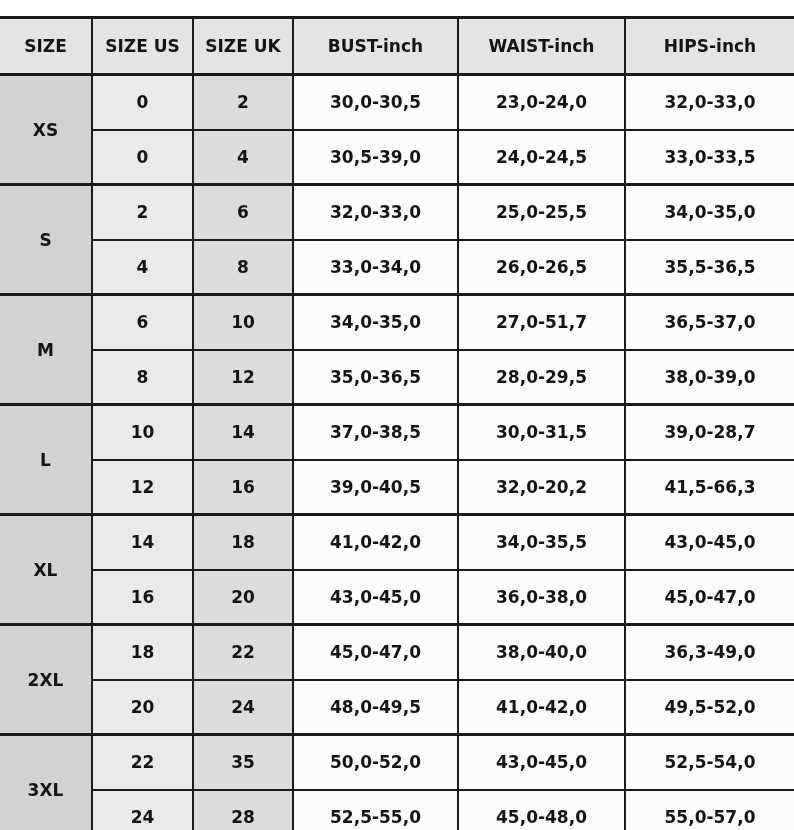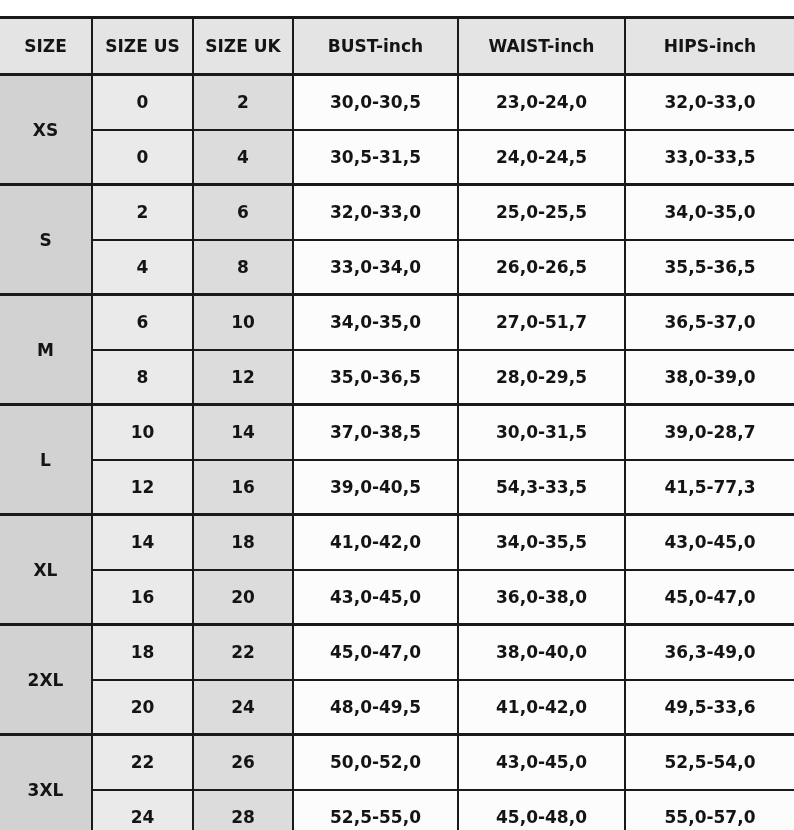--- a/index.html
+++ b/index.html
@@ -66,21 +66,21 @@
       <td class="c-size" rowspan="2">XS</td>
       <td class="c-us">0</td>
       <td class="c-uk">2</td>
       <td class="c-meas">30,0-30,5</td>
       <td class="c-meas">23,0-24,0</td>
       <td class="c-meas c-hips">32,0-33,0</td>
     </tr>
     <tr>
       <td class="c-us">0</td>
       <td class="c-uk">4</td>
-      <td class="c-meas">30,5-31,5</td>
+      <td class="c-meas">30,5-39,0</td>
       <td class="c-meas">24,0-24,5</td>
       <td class="c-meas c-hips">33,0-33,5</td>
     </tr>
 
     <tr class="group-start">
       <td class="c-size" rowspan="2">S</td>
       <td class="c-us">2</td>
       <td class="c-uk">6</td>
       <td class="c-meas">32,0-33,0</td>
       <td class="c-meas">25,0-25,5</td>
@@ -115,22 +115,22 @@
       <td class="c-us">10</td>
       <td class="c-uk">14</td>
       <td class="c-meas">37,0-38,5</td>
       <td class="c-meas">30,0-31,5</td>
       <td class="c-meas c-hips">39,0-28,7</td>
     </tr>
     <tr>
       <td class="c-us">12</td>
       <td class="c-uk">16</td>
       <td class="c-meas">39,0-40,5</td>
-      <td class="c-meas">54,3-33,5</td>
-      <td class="c-meas c-hips">41,5-77,3</td>
+      <td class="c-meas">32,0-20,2</td>
+      <td class="c-meas c-hips">41,5-66,3</td>
     </tr>
 
     <tr class="group-start">
       <td class="c-size" rowspan="2">XL</td>
       <td class="c-us">14</td>
       <td class="c-uk">18</td>
       <td class="c-meas">41,0-42,0</td>
       <td class="c-meas">34,0-35,5</td>
       <td class="c-meas c-hips">43,0-45,0</td>
     </tr>
@@ -148,27 +148,27 @@
       <td class="c-uk">22</td>
       <td class="c-meas">45,0-47,0</td>
       <td class="c-meas">38,0-40,0</td>
       <td class="c-meas c-hips">36,3-49,0</td>
     </tr>
     <tr>
       <td class="c-us">20</td>
       <td class="c-uk">24</td>
       <td class="c-meas">48,0-49,5</td>
       <td class="c-meas">41,0-42,0</td>
-      <td class="c-meas c-hips">49,5-33,6</td>
+      <td class="c-meas c-hips">49,5-52,0</td>
     </tr>
 
     <tr class="group-start">
       <td class="c-size" rowspan="2">3XL</td>
       <td class="c-us">22</td>
-      <td class="c-uk">26</td>
+      <td class="c-uk">35</td>
       <td class="c-meas">50,0-52,0</td>
       <td class="c-meas">43,0-45,0</td>
       <td class="c-meas c-hips">52,5-54,0</td>
     </tr>
     <tr>
       <td class="c-us">24</td>
       <td class="c-uk">28</td>
       <td class="c-meas">52,5-55,0</td>
       <td class="c-meas">45,0-48,0</td>
       <td class="c-meas c-hips">55,0-57,0</td>

